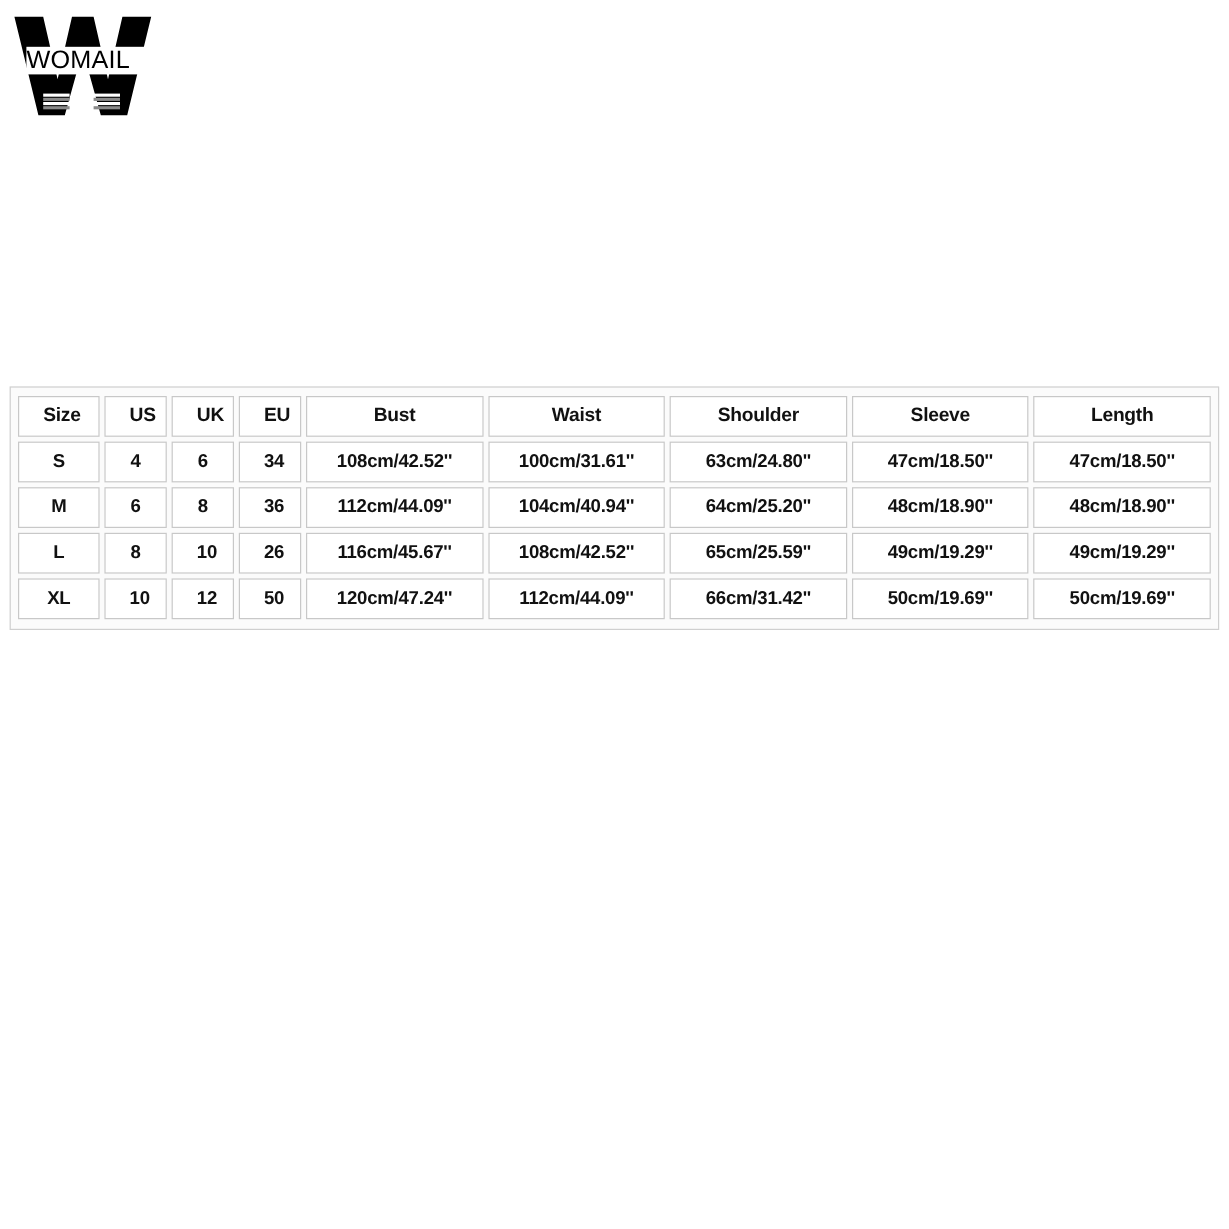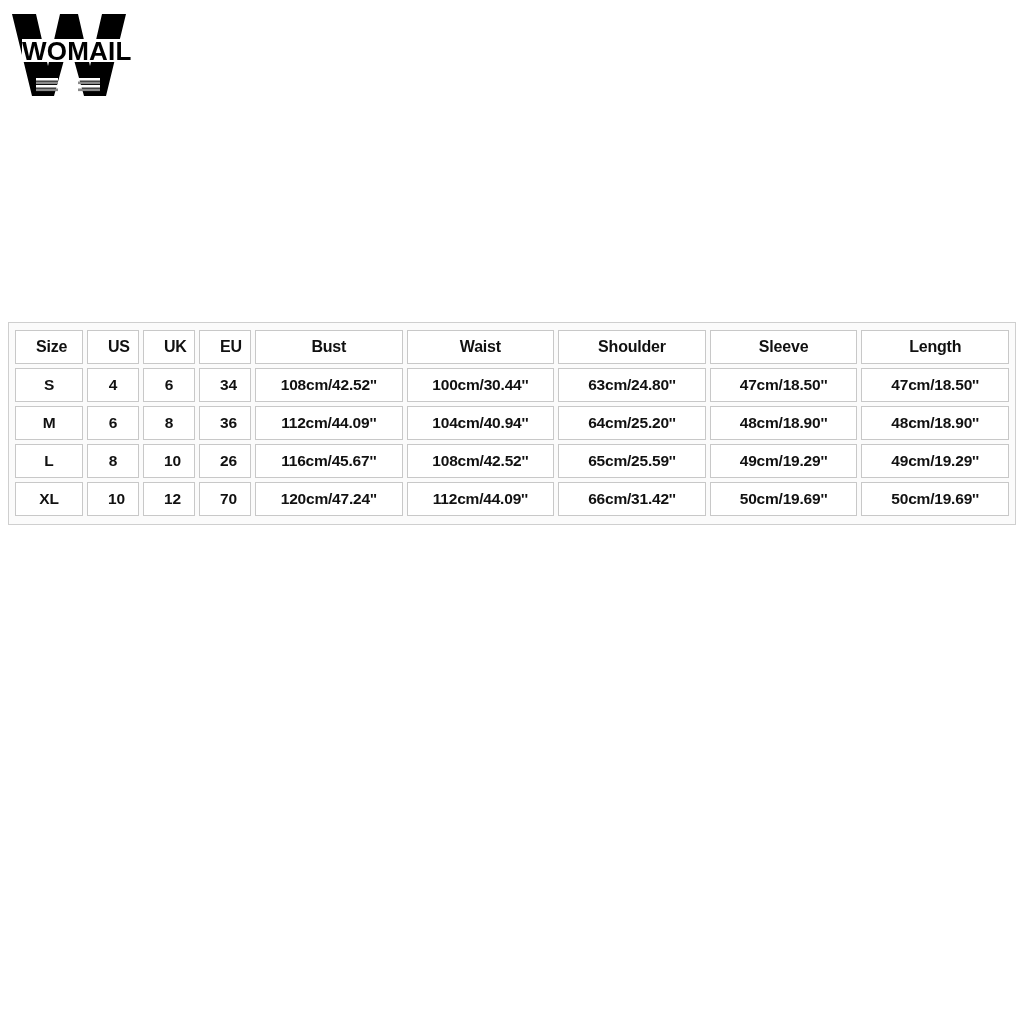--- a/index.html
+++ b/index.html
@@ -30,22 +30,22 @@
     top: 35px;
     width: 102px;
     height: 23px;
     background: #ffffff;
     display: flex;
     align-items: center;
     justify-content: flex-start;
   }
   .logo-wordmark span {
     font-family: "Liberation Sans", sans-serif;
-    font-size: 26px;
-    font-weight: 700;
+    font-size: 21px;
+    font-weight: 400;
     letter-spacing: 0.2px;
     color: #000000;
     line-height: 1;
     white-space: nowrap;
   }
 
   
   #size-chart {
     position: absolute;
     left: 8px;
@@ -136,21 +136,21 @@
         <th class="meas">Length</th>
       </tr>
     </thead>
     <tbody>
       <tr>
         <td>S</td>
         <td>4</td>
         <td>6</td>
         <td>34</td>
         <td class="meas">108cm/42.52''</td>
-        <td class="meas">100cm/30.44''</td>
+        <td class="meas">100cm/31.61''</td>
         <td class="meas">63cm/24.80''</td>
         <td class="meas">47cm/18.50''</td>
         <td class="meas">47cm/18.50''</td>
       </tr>
       <tr>
         <td>M</td>
         <td>6</td>
         <td>8</td>
         <td>36</td>
         <td class="meas">112cm/44.09''</td>
@@ -167,21 +167,21 @@
         <td class="meas">116cm/45.67''</td>
         <td class="meas">108cm/42.52''</td>
         <td class="meas">65cm/25.59''</td>
         <td class="meas">49cm/19.29''</td>
         <td class="meas">49cm/19.29''</td>
       </tr>
       <tr>
         <td>XL</td>
         <td>10</td>
         <td>12</td>
-        <td>70</td>
+        <td>50</td>
         <td class="meas">120cm/47.24''</td>
         <td class="meas">112cm/44.09''</td>
         <td class="meas">66cm/31.42''</td>
         <td class="meas">50cm/19.69''</td>
         <td class="meas">50cm/19.69''</td>
       </tr>
     </tbody>
   </table>
 </div>
 

